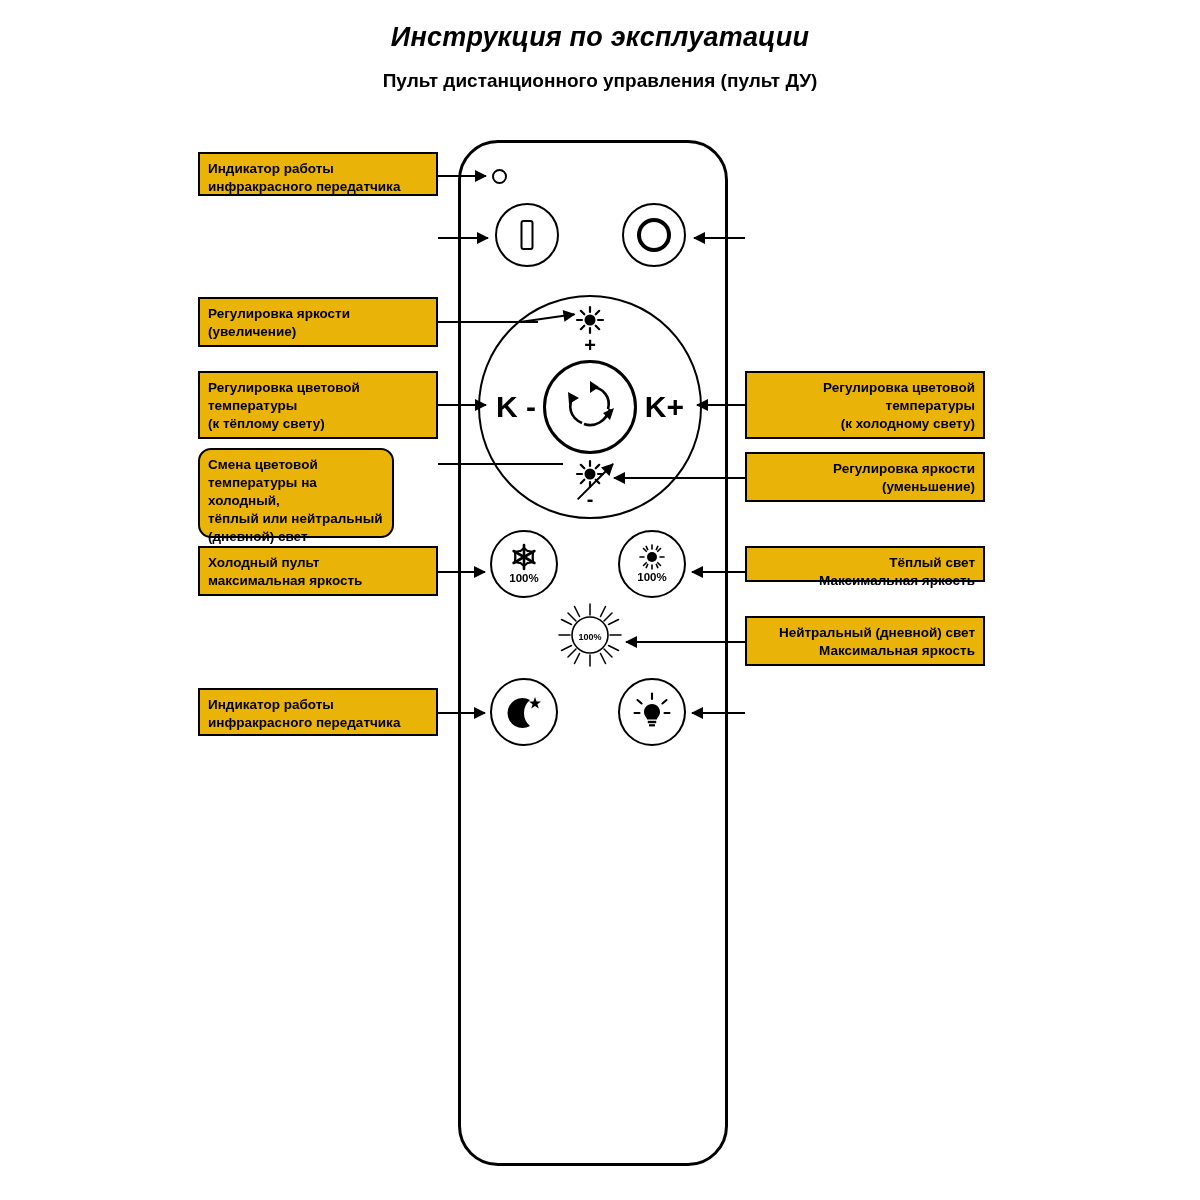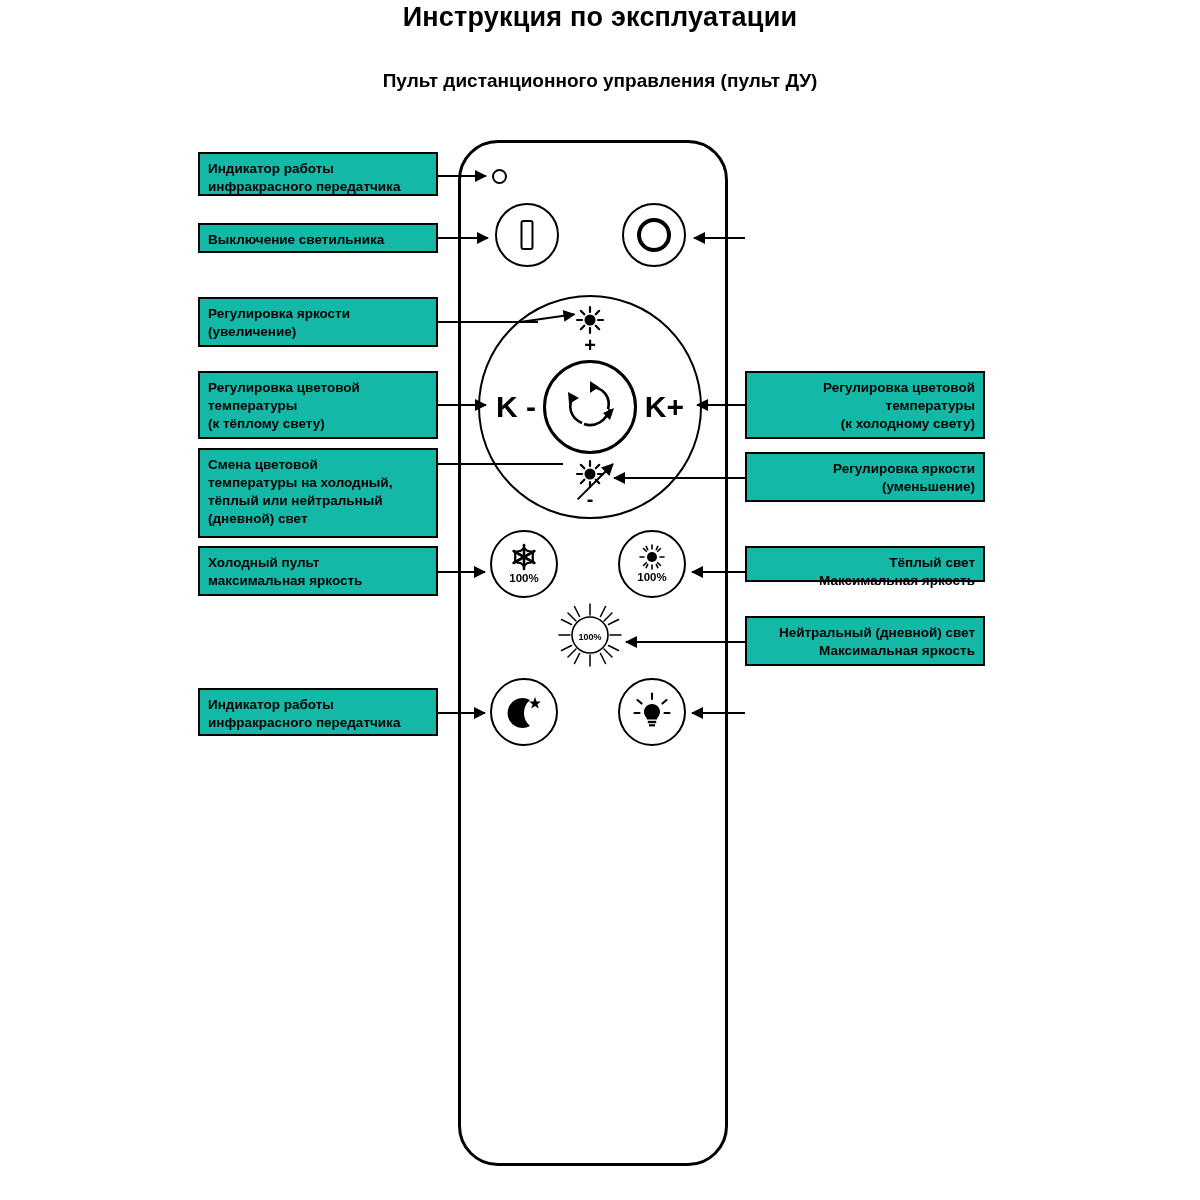--- a/index.html
+++ b/index.html
@@ -22,35 +22,36 @@
     height: 1200px;
   }
   .title {
     position: absolute;
     left: 0;
     width: 1200px;
     text-align: center;
     font-weight: bold;
   }
   #main-title {
-    top: 2px;
+    top: 22px;
     font-size: 27px;
     letter-spacing: 0.2px;
+    font-style: italic;
   }
   #sub-title {
     top: 70px;
     font-size: 19px;
   }
 
   
   .callout {
     position: absolute;
     box-sizing: border-box;
     border: 2px solid #000;
-    background: #14b8a6;
+    background: #eab308;
     font-size: 13.5px;
     font-weight: bold;
     line-height: 1.33;
     padding: 6px 8px;
     white-space: pre-line;
   }
   .callout.left { text-align: left; }
   .callout.right { text-align: right; }
 
   
@@ -404,30 +405,29 @@
         <line x1="34.5" y1="8" x2="30.4" y2="11.5"></line>
         <line x1="2.5" y1="21" x2="7.5" y2="21"></line>
         <line x1="37.5" y1="21" x2="32.5" y2="21"></line>
       </g>
     </svg>
   </div>
 
   <div class="callout left" style="left:198px; top:152px; width:240px; height:44px;">Индикатор работы
 инфракрасного передатчика</div>
 
-  <div class="callout left" style="left:198px; top:223px; width:240px; height:30px;">Выключение светильника</div>
 
   <div class="callout left" style="left:198px; top:297px; width:240px; height:50px;">Регулировка яркости
 (увеличение)</div>
 
   <div class="callout left" style="left:198px; top:371px; width:240px; height:68px;">Регулировка цветовой
 температуры
 (к тёплому свету)</div>
 
-  <div class="callout left" style="left:198px; top:448px; width:240px; height:90px;">Смена цветовой
+  <div class="callout left" style="left:198px; top:448px; width:196px; height:90px;border-radius:13px;">Смена цветовой
 температуры на холодный,
 тёплый или нейтральный
 (дневной) свет</div>
 
   <div class="callout left" style="left:198px; top:546px; width:240px; height:50px;">Холодный пульт
 максимальная яркость</div>
 
   <div class="callout left" style="left:198px; top:688px; width:240px; height:48px;">Индикатор работы
 инфракрасного передатчика</div>
 

